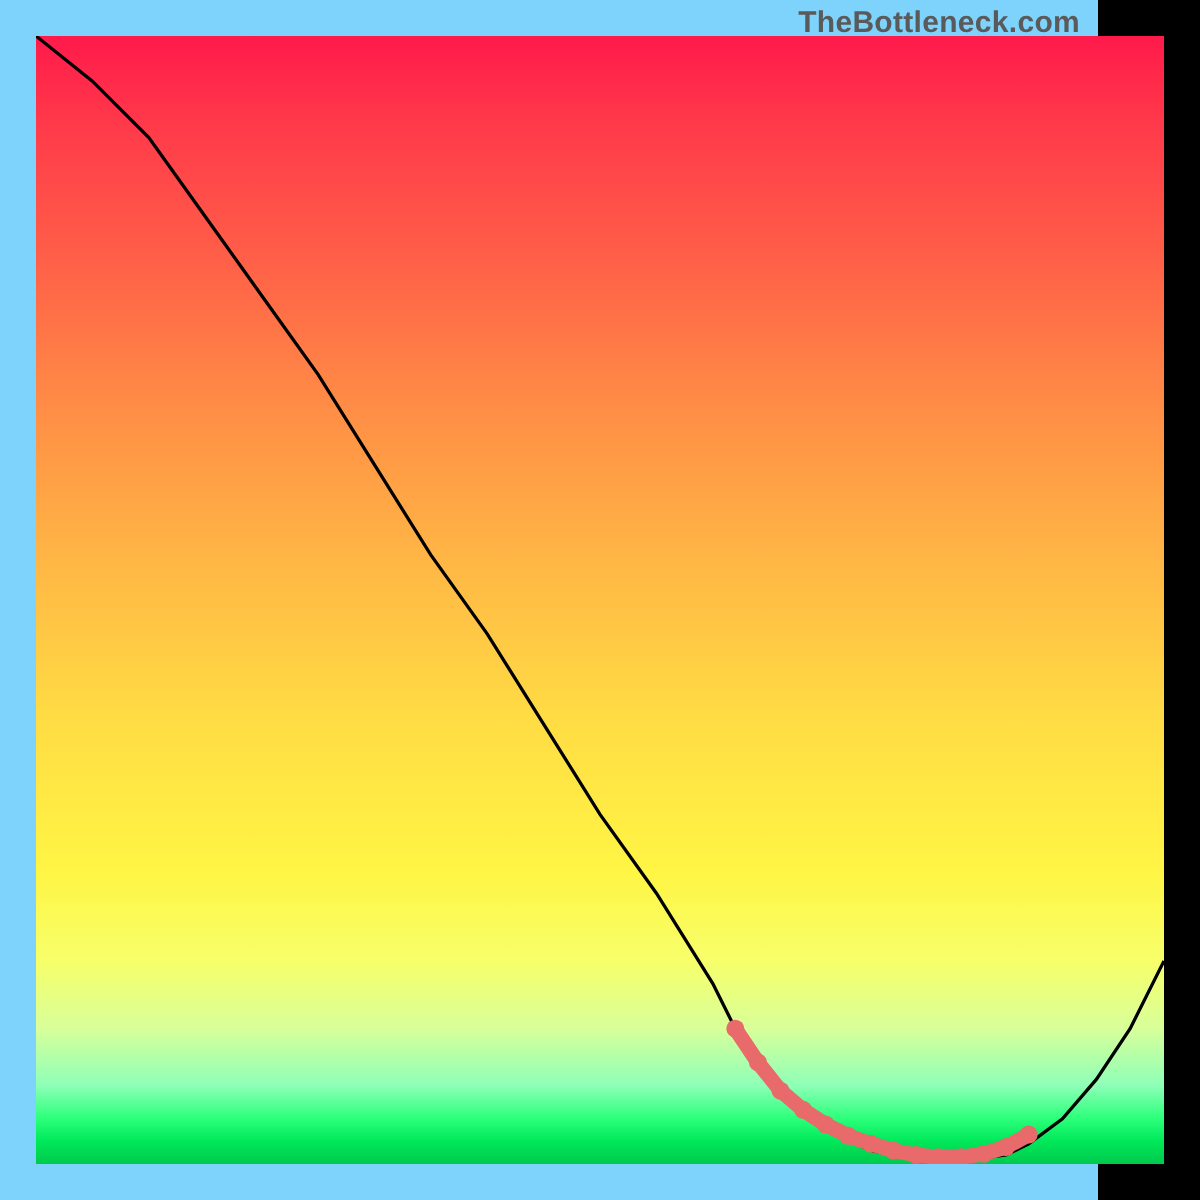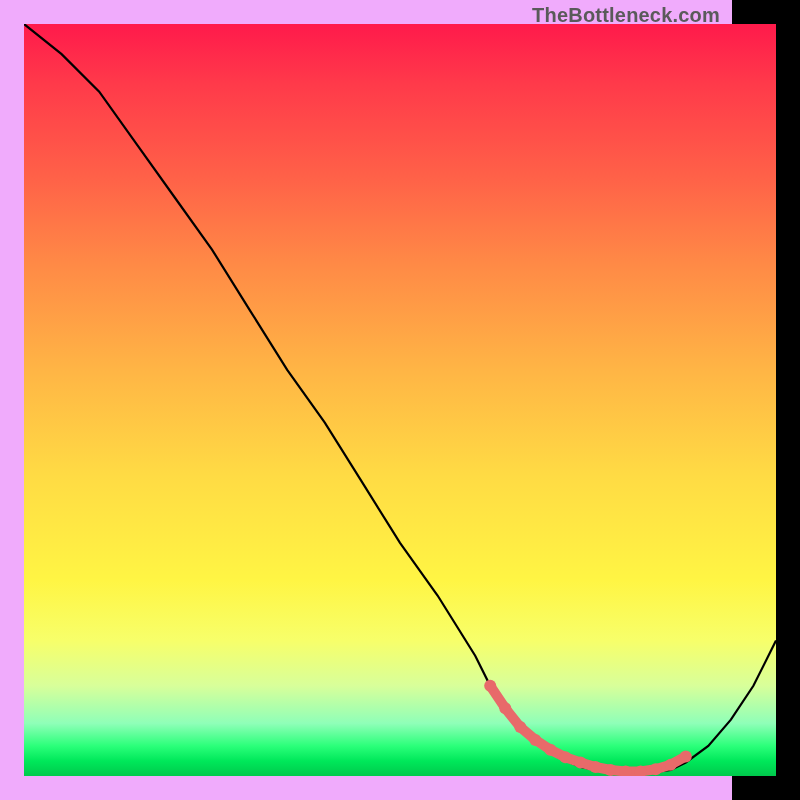--- a/index.html
+++ b/index.html
@@ -10,21 +10,21 @@
     background: #000;
     overflow: hidden;
     font-family: Arial, Helvetica, sans-serif;
   }
   .frame {
     position: absolute;
     left: 0;
     top: 0;
     width: 732px;
     height: 800px;
-    background: #f0abfc;
+    background: #7dd3fc;
   }
   .plot {
     position: absolute;
     left: 24px;
     top: 24px;
     width: 752px;
     height: 752px;
     overflow: hidden;
   }
   .gradient {

